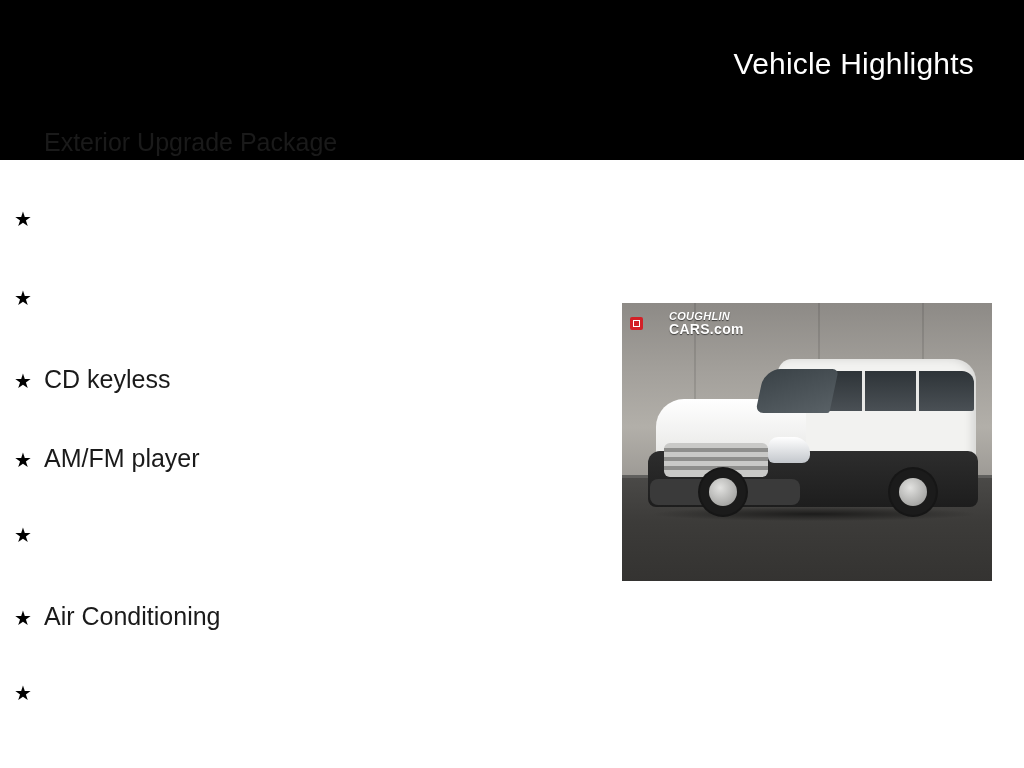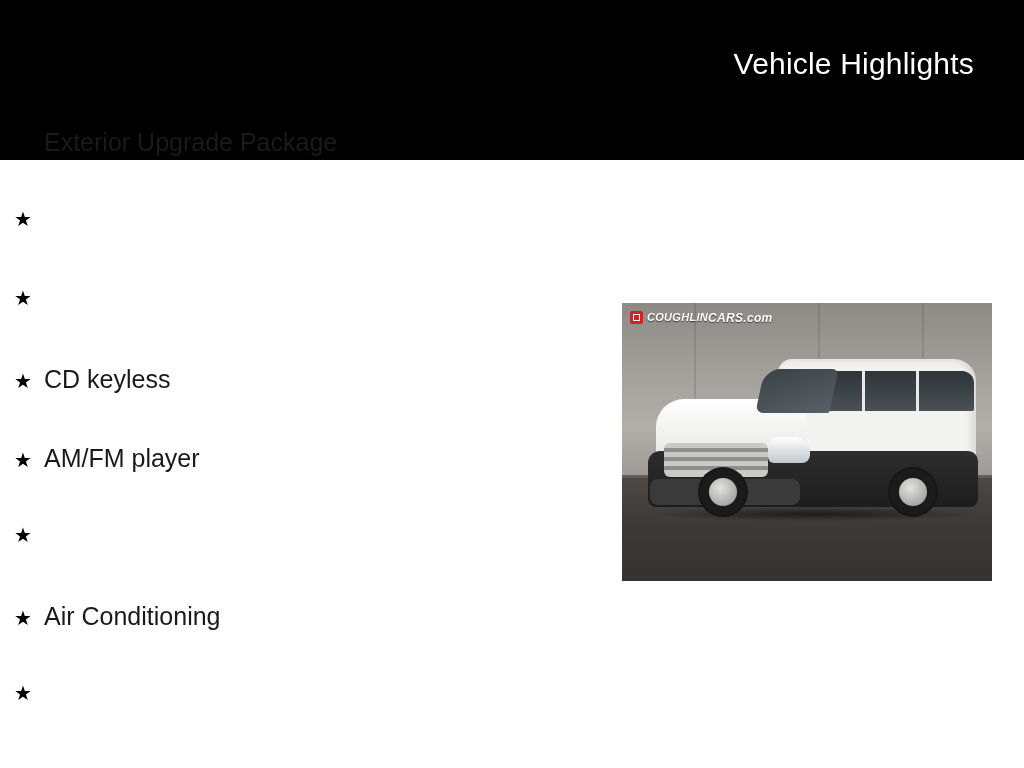--- a/index.html
+++ b/index.html
@@ -253,36 +253,36 @@
   .wm-mark::after {
     content: "";
     position: absolute;
     left: 3px; top: 3px;
     width: 7px; height: 7px;
     border: 1.5px solid #ffffff;
     box-sizing: border-box;
   }
   .wm-text {
     display: flex;
-    flex-direction: row;
+    flex-direction: column;
     line-height: 1;
+    margin-left: 22px;
   }
   .wm-top {
     color: #ffffff;
     font-size: 11px;
     font-weight: bold;
     font-style: italic;
     letter-spacing: 0.3px;
     text-shadow: 0 1px 1px rgba(0,0,0,0.6);
   }
   .wm-bot {
     color: #ffffff;
-    font-size: 12px;
+    font-size: 14px;
     font-weight: bold;
-    font-style: italic;
     letter-spacing: 0.3px;
     text-shadow: 0 1px 1px rgba(0,0,0,0.6);
   }
 </style>
 </head>
 <body>
 
 <div class="page">
 
   <div class="header-bar">

